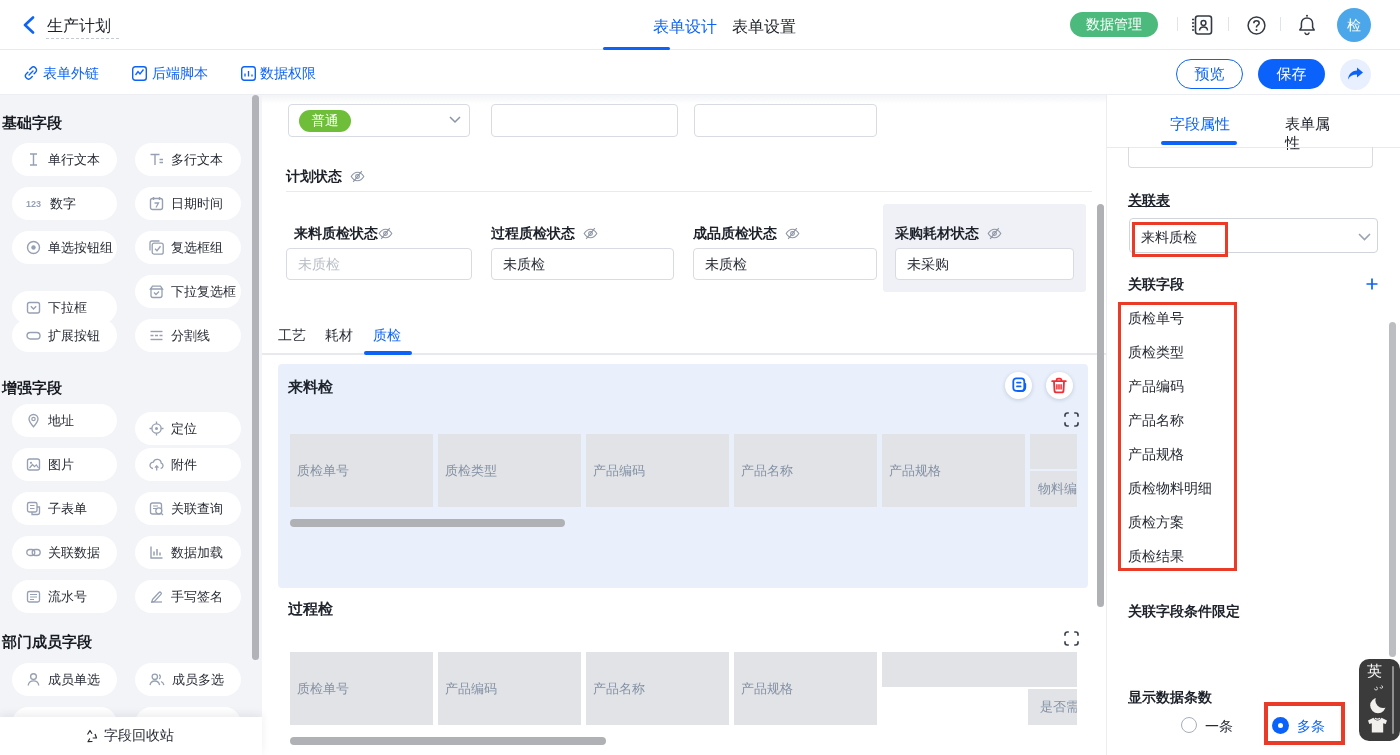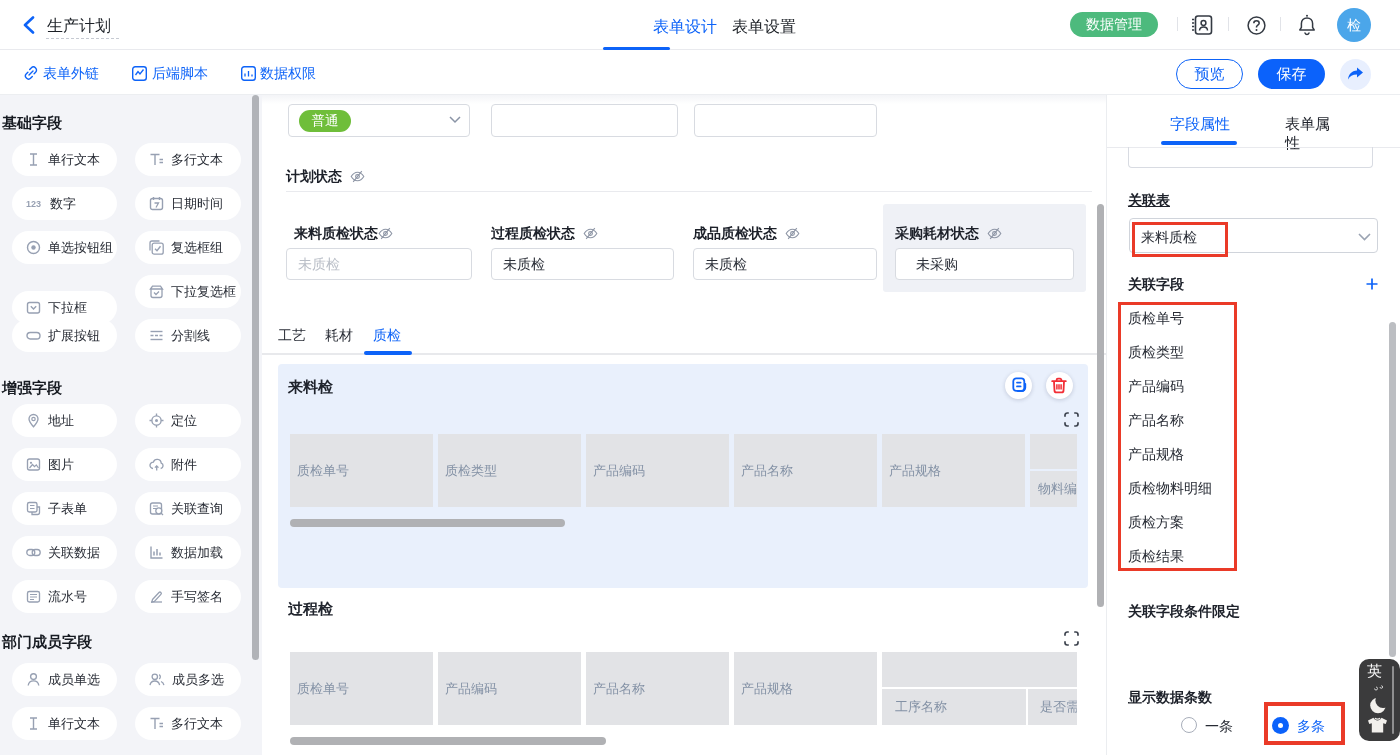--- a/index.html
+++ b/index.html
@@ -151,21 +151,21 @@
         </svg>扩展按钮</div>
   <div class="pill c2" style="top:224px;"><svg width="15" height="15" viewBox="0 0 15 15">
           <path d="M1.5 3.5 h12" stroke="#97a0b2" stroke-width="1.4"></path>
           <path d="M1.5 7.5 h3 M6 7.5 h3 M10.5 7.5 h3" stroke="#97a0b2" stroke-width="1.4"></path>
           <path d="M1.5 11.5 h12" stroke="#97a0b2" stroke-width="1.4"></path>
         </svg>分割线</div>
   <div class="pill c1" style="top:309px;"><svg width="15" height="15" viewBox="0 0 15 15">
           <path d="M7.5 13.8 C4.4 10.2 3 8.2 3 6 a4.5 4.5 0 1 1 9 0 c0 2.2-1.4 4.2-4.5 7.8 z" stroke="#97a0b2" stroke-width="1.35" fill="none"></path>
           <circle cx="7.5" cy="6" r="1.7" stroke="#97a0b2" stroke-width="1.2" fill="none"></circle>
         </svg>地址</div>
-  <div class="pill c2" style="top:309px;"><svg width="15" height="15" viewBox="0 0 15 15">
+  <div class="pill c2" style="top:317px;"><svg width="15" height="15" viewBox="0 0 15 15">
           <circle cx="7.5" cy="7.5" r="4.6" stroke="#97a0b2" stroke-width="1.35" fill="none"></circle>
           <circle cx="7.5" cy="7.5" r="1.5" fill="#97a0b2"></circle>
           <path d="M7.5 0.5 v2.4 M7.5 12.1 v2.4 M0.5 7.5 h2.4 M12.1 7.5 h2.4" stroke="#97a0b2" stroke-width="1.35"></path>
         </svg>定位</div>
   <div class="pill c1" style="top:353px;"><svg width="15" height="15" viewBox="0 0 15 15">
           <rect x="1.5" y="2" width="12" height="11" rx="2" stroke="#97a0b2" stroke-width="1.35" fill="none"></rect>
           <circle cx="5" cy="5.8" r="1.1" fill="#97a0b2"></circle>
           <path d="M3.5 11 l3-3.5 2 2.2 1.8-1.8 2.2 3.1" stroke="#97a0b2" stroke-width="1.2" fill="none"></path>
         </svg>图片</div>
   <div class="pill c2" style="top:353px;"><svg width="15" height="15" viewBox="0 0 15 15">
@@ -209,20 +209,23 @@
           <path d="M10.2 2.6 a2.7 2.7 0 0 1 0 4.4 M12 9.5 c1.6 0.6 2.6 2 2.9 3.7" stroke="#97a0b2" stroke-width="1.3" fill="none"></path>
         </svg>成员多选</div>
   <div class="pill c1" style="top:612px;"><svg width="15" height="15" viewBox="0 0 15 15">
           <path d="M4 2 h7 M7.5 2.5 v10 M4 13 h7" stroke="#97a0b2" stroke-width="1.4" fill="none"></path>
         </svg>单行文本</div>
   <div class="pill c2" style="top:612px;"><svg width="15" height="15" viewBox="0 0 15 15">
           <path d="M1.5 2.5 h9 M6 3 v10 M10.5 7.5 h3.5 M10.5 10.5 h3.5" stroke="#97a0b2" stroke-width="1.4" fill="none"></path>
         </svg>多行文本</div>
   <div id="lsb-bar"></div>
 </div>
+<div class="abs" id="recycle"><svg width="15" height="15" viewBox="0 0 15 15" style="margin-right:6px;">
+        <path d="M4.5 5.5 L7 1.5 l2 3.2 M12 5 l1.5 4 h-3.8 M9.5 12.5 l-4.5 0.2 1.8-3.2" fill="none" stroke="#272b34" stroke-width="1.2" stroke-linejoin="round"></path>
+      </svg>字段回收站</div>
 
 <div class="abs" id="cv"></div>
 
 <div class="inp" style="left:288px;top:104px;width:182px;height:33px;"></div>
 <div class="abs" style="left:299px;top:110px;width:52px;height:22px;background:#6fbe3a;border-radius:11px;color:#fff;font-size:13.5px;text-align:center;line-height:22px;">普通</div>
 <svg class="abs" style="left:449px;top:116px;" width="12" height="8" viewBox="0 0 12 8">
       <path d="M1 1 L6 6 L11 1" fill="none" stroke="#8a94a6" stroke-width="1.5"></path>
     </svg>
 <div class="inp" style="left:491px;top:104px;width:187px;height:33px;"></div>
 <div class="inp" style="left:694px;top:104px;width:183px;height:33px;"></div>
@@ -256,21 +259,21 @@
     </svg>
 <div class="flabel" style="left:895px;top:225px;">采购耗材状态</div>
 <svg class="abs" style="left:987px;top:227px;" width="15" height="13" viewBox="0 0 15 13">
       <path d="M1.2 6.5 C3 3.6 5.2 2.2 7.5 2.2 s4.5 1.4 6.3 4.3 C12 9.4 9.8 10.8 7.5 10.8 S3 9.4 1.2 6.5 Z" fill="none" stroke="#8d95a5" stroke-width="1.1"></path>
       <circle cx="7.5" cy="6.5" r="1.9" fill="none" stroke="#8d95a5" stroke-width="1.1"></circle>
       <path d="M3.2 11.8 L11.8 1.2" stroke="#8d95a5" stroke-width="1.1"></path>
     </svg>
 <div class="inp" style="left:286px;top:248px;width:186px;height:32px;line-height:30px;padding-left:11px;color:#b9bec7;">未质检</div>
 <div class="inp" style="left:491px;top:248px;width:183px;height:32px;line-height:30px;padding-left:11px;color:#2a2e37;">未质检</div>
 <div class="inp" style="left:693px;top:248px;width:184px;height:32px;line-height:30px;padding-left:11px;color:#2a2e37;">未质检</div>
-<div class="inp" style="left:895px;top:248px;width:179px;height:32px;line-height:30px;padding-left:20px;color:#2a2e37;">未采购</div>
+<div class="inp" style="left:895px;top:248px;width:179px;height:32px;line-height:30px;padding-left:11px;color:#2a2e37;">未采购</div>
 
 <div class="abs" style="left:278px;top:327px;font-size:14px;color:#2a2e37;">工艺</div>
 <div class="abs" style="left:325px;top:327px;font-size:14px;color:#2a2e37;">耗材</div>
 <div class="abs" style="left:373px;top:327px;font-size:14px;color:#0d63f8;">质检</div>
 <div class="abs" style="left:262px;top:353px;width:844px;height:1.5px;background:#e8e9ec;"></div>
 <div class="abs" style="left:364px;top:351px;width:48px;height:3.5px;background:#0d63f8;border-radius:2px;"></div>
 
 <div class="abs" style="left:278px;top:364px;width:810px;height:224px;background:#e9f0fc;border-radius:4px;"></div>
 <div class="abs" style="left:288px;top:378px;font-size:15px;font-weight:bold;color:#20242d;">来料检</div>
 <div class="abs" style="left:1005px;top:372px;width:27px;height:27px;border-radius:50%;background:#fff;box-shadow:0 1px 4px rgba(20,30,60,0.18);"></div>
@@ -300,21 +303,20 @@
 
 <div class="abs" style="left:288px;top:600px;font-size:15px;font-weight:bold;color:#20242d;">过程检</div>
 <svg class="abs" style="left:1064px;top:631px;" width="15" height="15" viewBox="0 0 15 15">
       <path d="M1 4.8 V3.2 a2.2 2.2 0 0 1 2.2-2.2 h1.6 M10.2 1 h1.6 A2.2 2.2 0 0 1 14 3.2 v1.6 M14 10.2 v1.6 a2.2 2.2 0 0 1-2.2 2.2 h-1.6 M4.8 14 H3.2 A2.2 2.2 0 0 1 1 11.8 v-1.6" fill="none" stroke="#3d434e" stroke-width="1.7"></path>
     </svg>
 <div class="cell" style="left:290px;top:652px;width:143px;height:73px;display:flex;align-items:center;padding-left:7px;">质检单号</div>
     <div class="cell" style="left:438px;top:652px;width:143px;height:73px;display:flex;align-items:center;padding-left:7px;">产品编码</div>
     <div class="cell" style="left:586px;top:652px;width:143px;height:73px;display:flex;align-items:center;padding-left:7px;">产品名称</div>
     <div class="cell" style="left:734px;top:652px;width:143px;height:73px;display:flex;align-items:center;padding-left:7px;">产品规格</div>
     <div class="cell" style="left:882px;top:652px;width:195px;height:35px;"></div>
-    <div class="cell" style="left:882px;top:689px;width:144px;height:36px;display:flex;align-items:center;padding-left:13px;">工序名称</div>
     <div class="cell" style="left:1028px;top:689px;width:49px;height:36px;display:flex;align-items:center;padding-left:12px;white-space:nowrap;overflow:hidden;">是否需要</div>
 <div class="hscroll" style="left:290px;top:737px;width:316px;"></div>
 
 <div class="vscroll" style="left:1097px;top:204px;height:403px;"></div>
 
 <div class="abs" id="rp"></div>
 <div class="abs" style="left:1170px;top:115px;font-size:15px;color:#0d63f8;">字段属性</div>
 <div class="abs" style="left:1285px;top:115px;font-size:15px;color:#1d212a;">表单属性</div>
 <div class="abs" style="left:1161px;top:140.5px;width:76px;height:4px;background:#0d63f8;border-radius:2px;"></div>
 <div class="abs" style="left:1107px;top:146.5px;width:293px;height:1.5px;background:#e9eaee;"></div>

